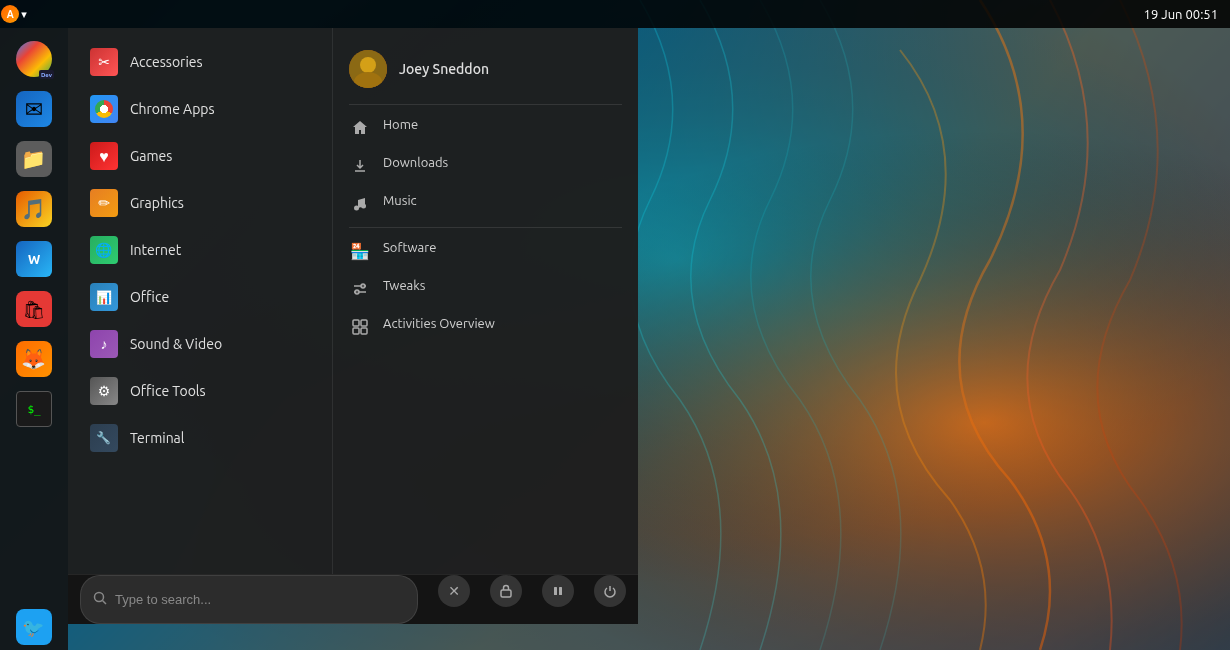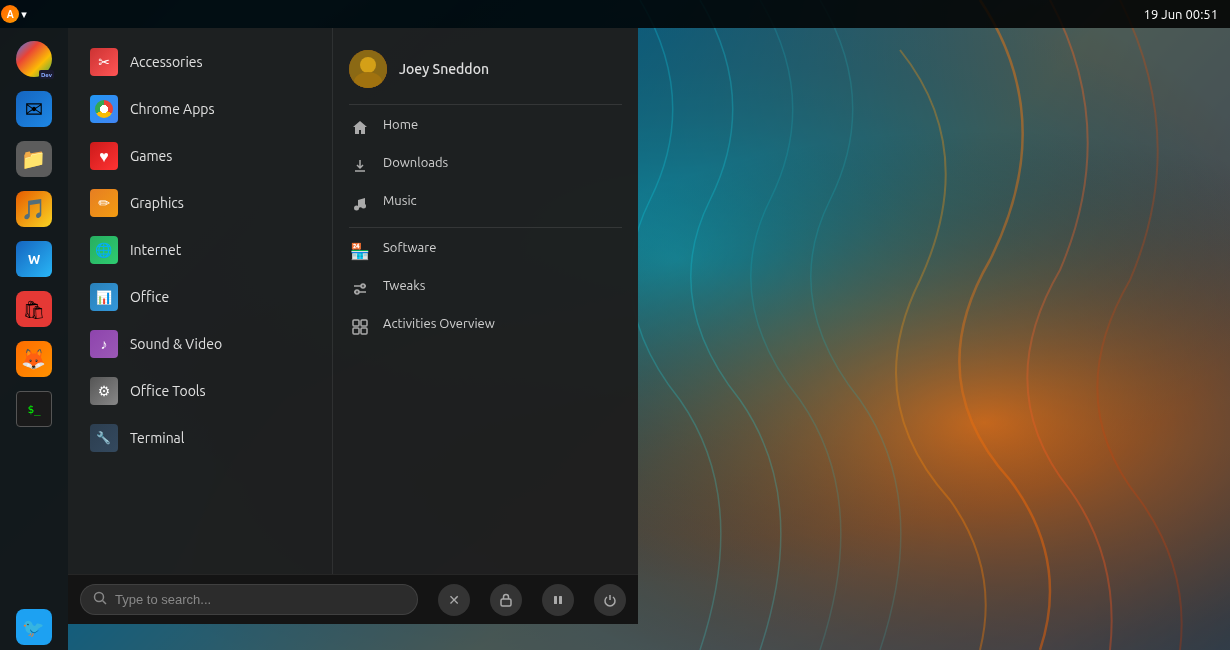--- a/index.html
+++ b/index.html
@@ -253,21 +253,20 @@
       color: #aaa;
       font-size: 14px;
       flex-shrink: 0;
     }
 
     
     #search-bar {
       height: 50px;
       background: rgba(20,20,20,0.97);
       display: flex;
-      align-items: center;
       padding: 0 12px;
       gap: 20px;
       border-top: 1px solid rgba(255,255,255,0.08);
     }
 
     #search-input-wrapper {
       flex: 1;
       display: flex;
       align-items: center;
       background: rgba(50,50,50,0.8);

